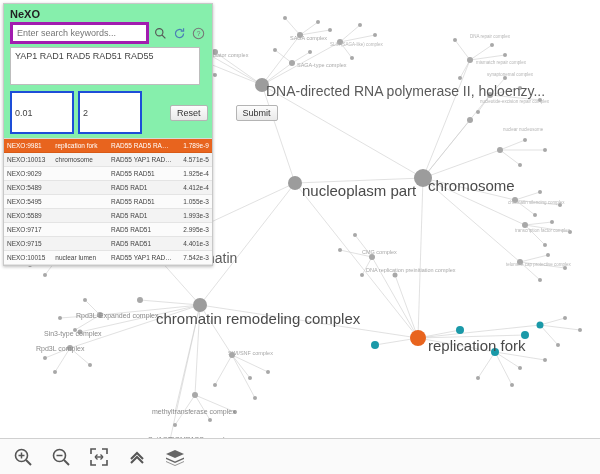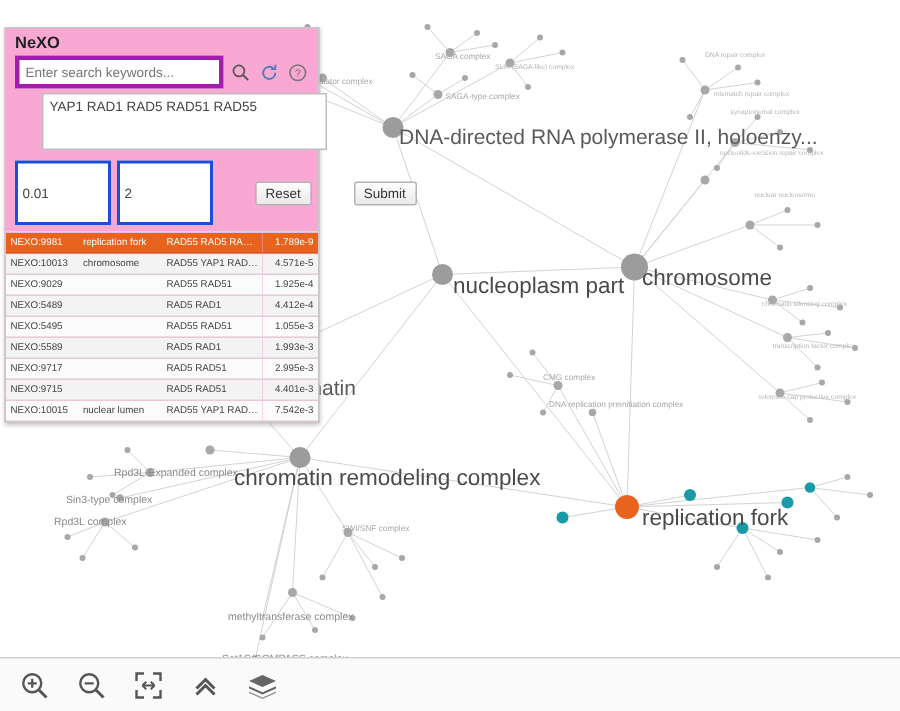--- a/index.html
+++ b/index.html
@@ -51,23 +51,23 @@
     font-size: 4.5px;
   }
   .net-label.mid {
     color: #8a8a8a;
     font-size: 7px;
   }
 
   
   #panel {
     position: absolute;
-    left: 3px; top: 18px;
+    left: 3px; top: 3px;
     width: 208px;
-    background: #f9a8d4;
+    background: #86efac;
     border: 1px solid #c8c8c8;
     box-shadow: 0 1px 3px rgba(0,0,0,0.25);
     font-size: 10px;
     color: #333;
     z-index: 20;
   }
   #panel-title {
     padding: 4px 6px 2px 6px;
     font-size: 11px;
     font-weight: bold;
@@ -128,21 +128,21 @@
     width: 3px; height: 3px;
     border-radius: 50%;
     background: #444;
   }
   .section-head {
     padding: 3px 6px 2px 6px;
     font-size: 10px;
     color: #333;
   }
   #term-textarea {
-    margin: 0 24px;
+    margin: 0 6px;
     width: 190px;
     height: 38px;
     border: 1px solid #bdbdbd;
     background: #fff;
     font-size: 9px;
     color: #444;
     padding: 3px 4px;
     resize: none;
     font-family: "Liberation Sans", sans-serif;
     box-sizing: border-box;

